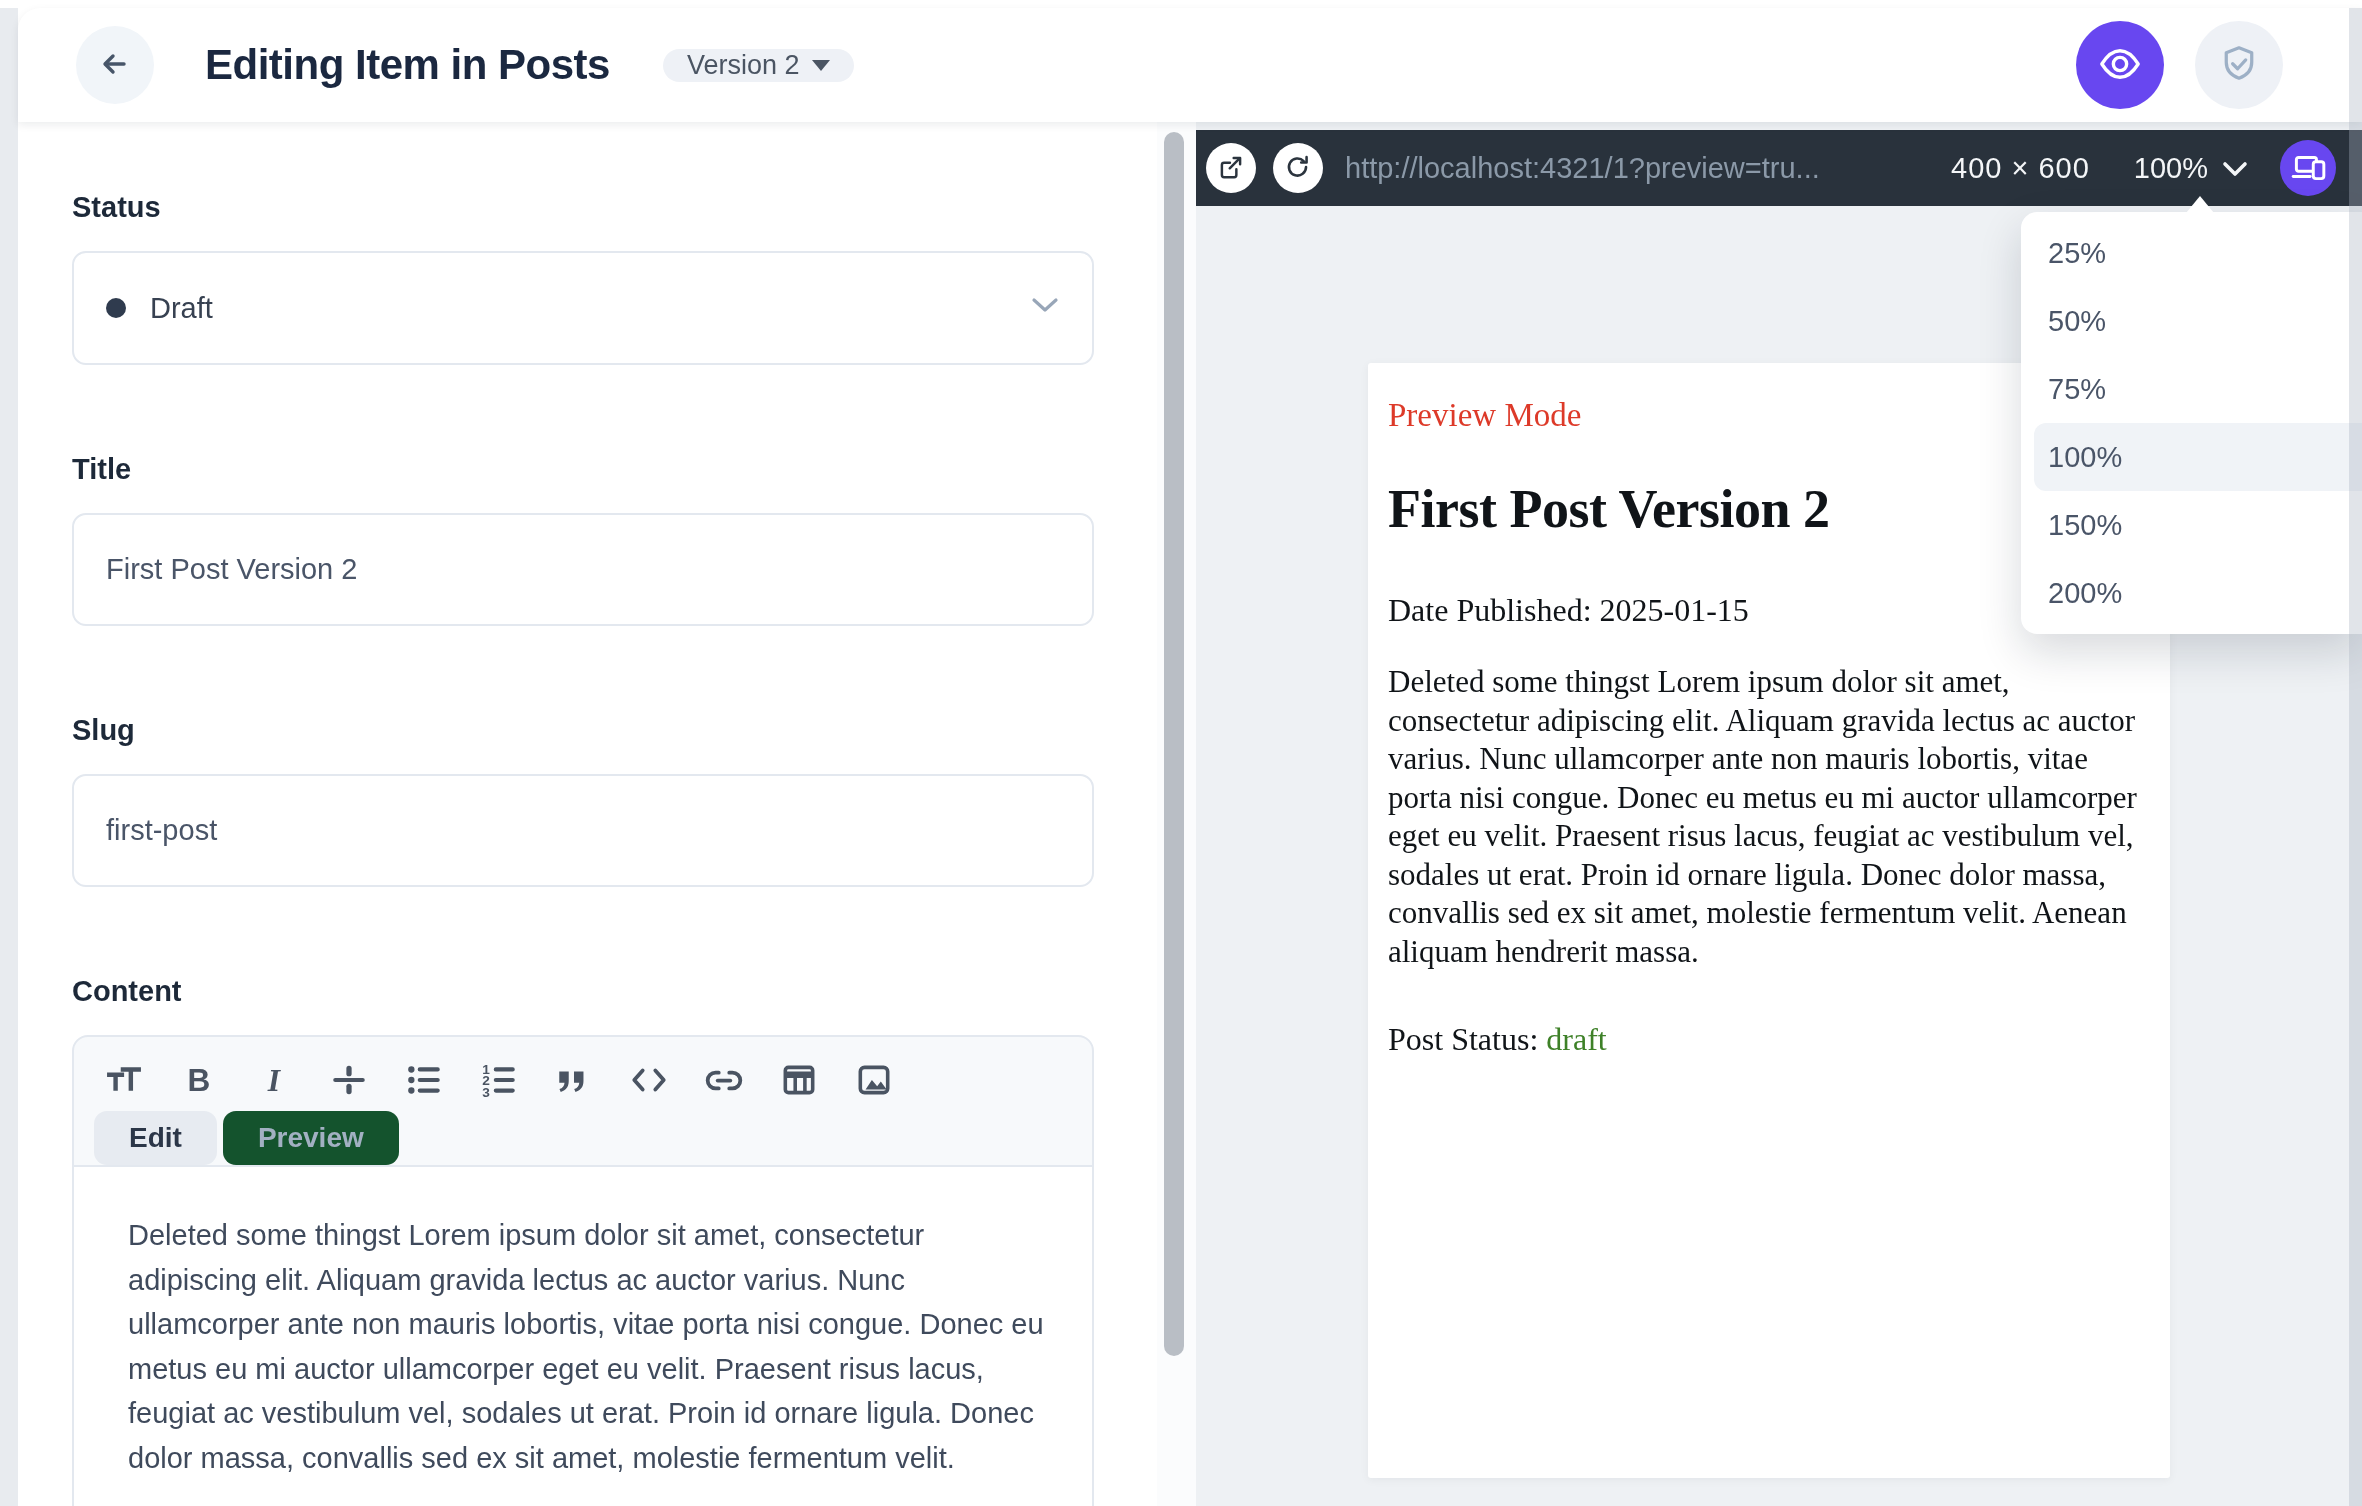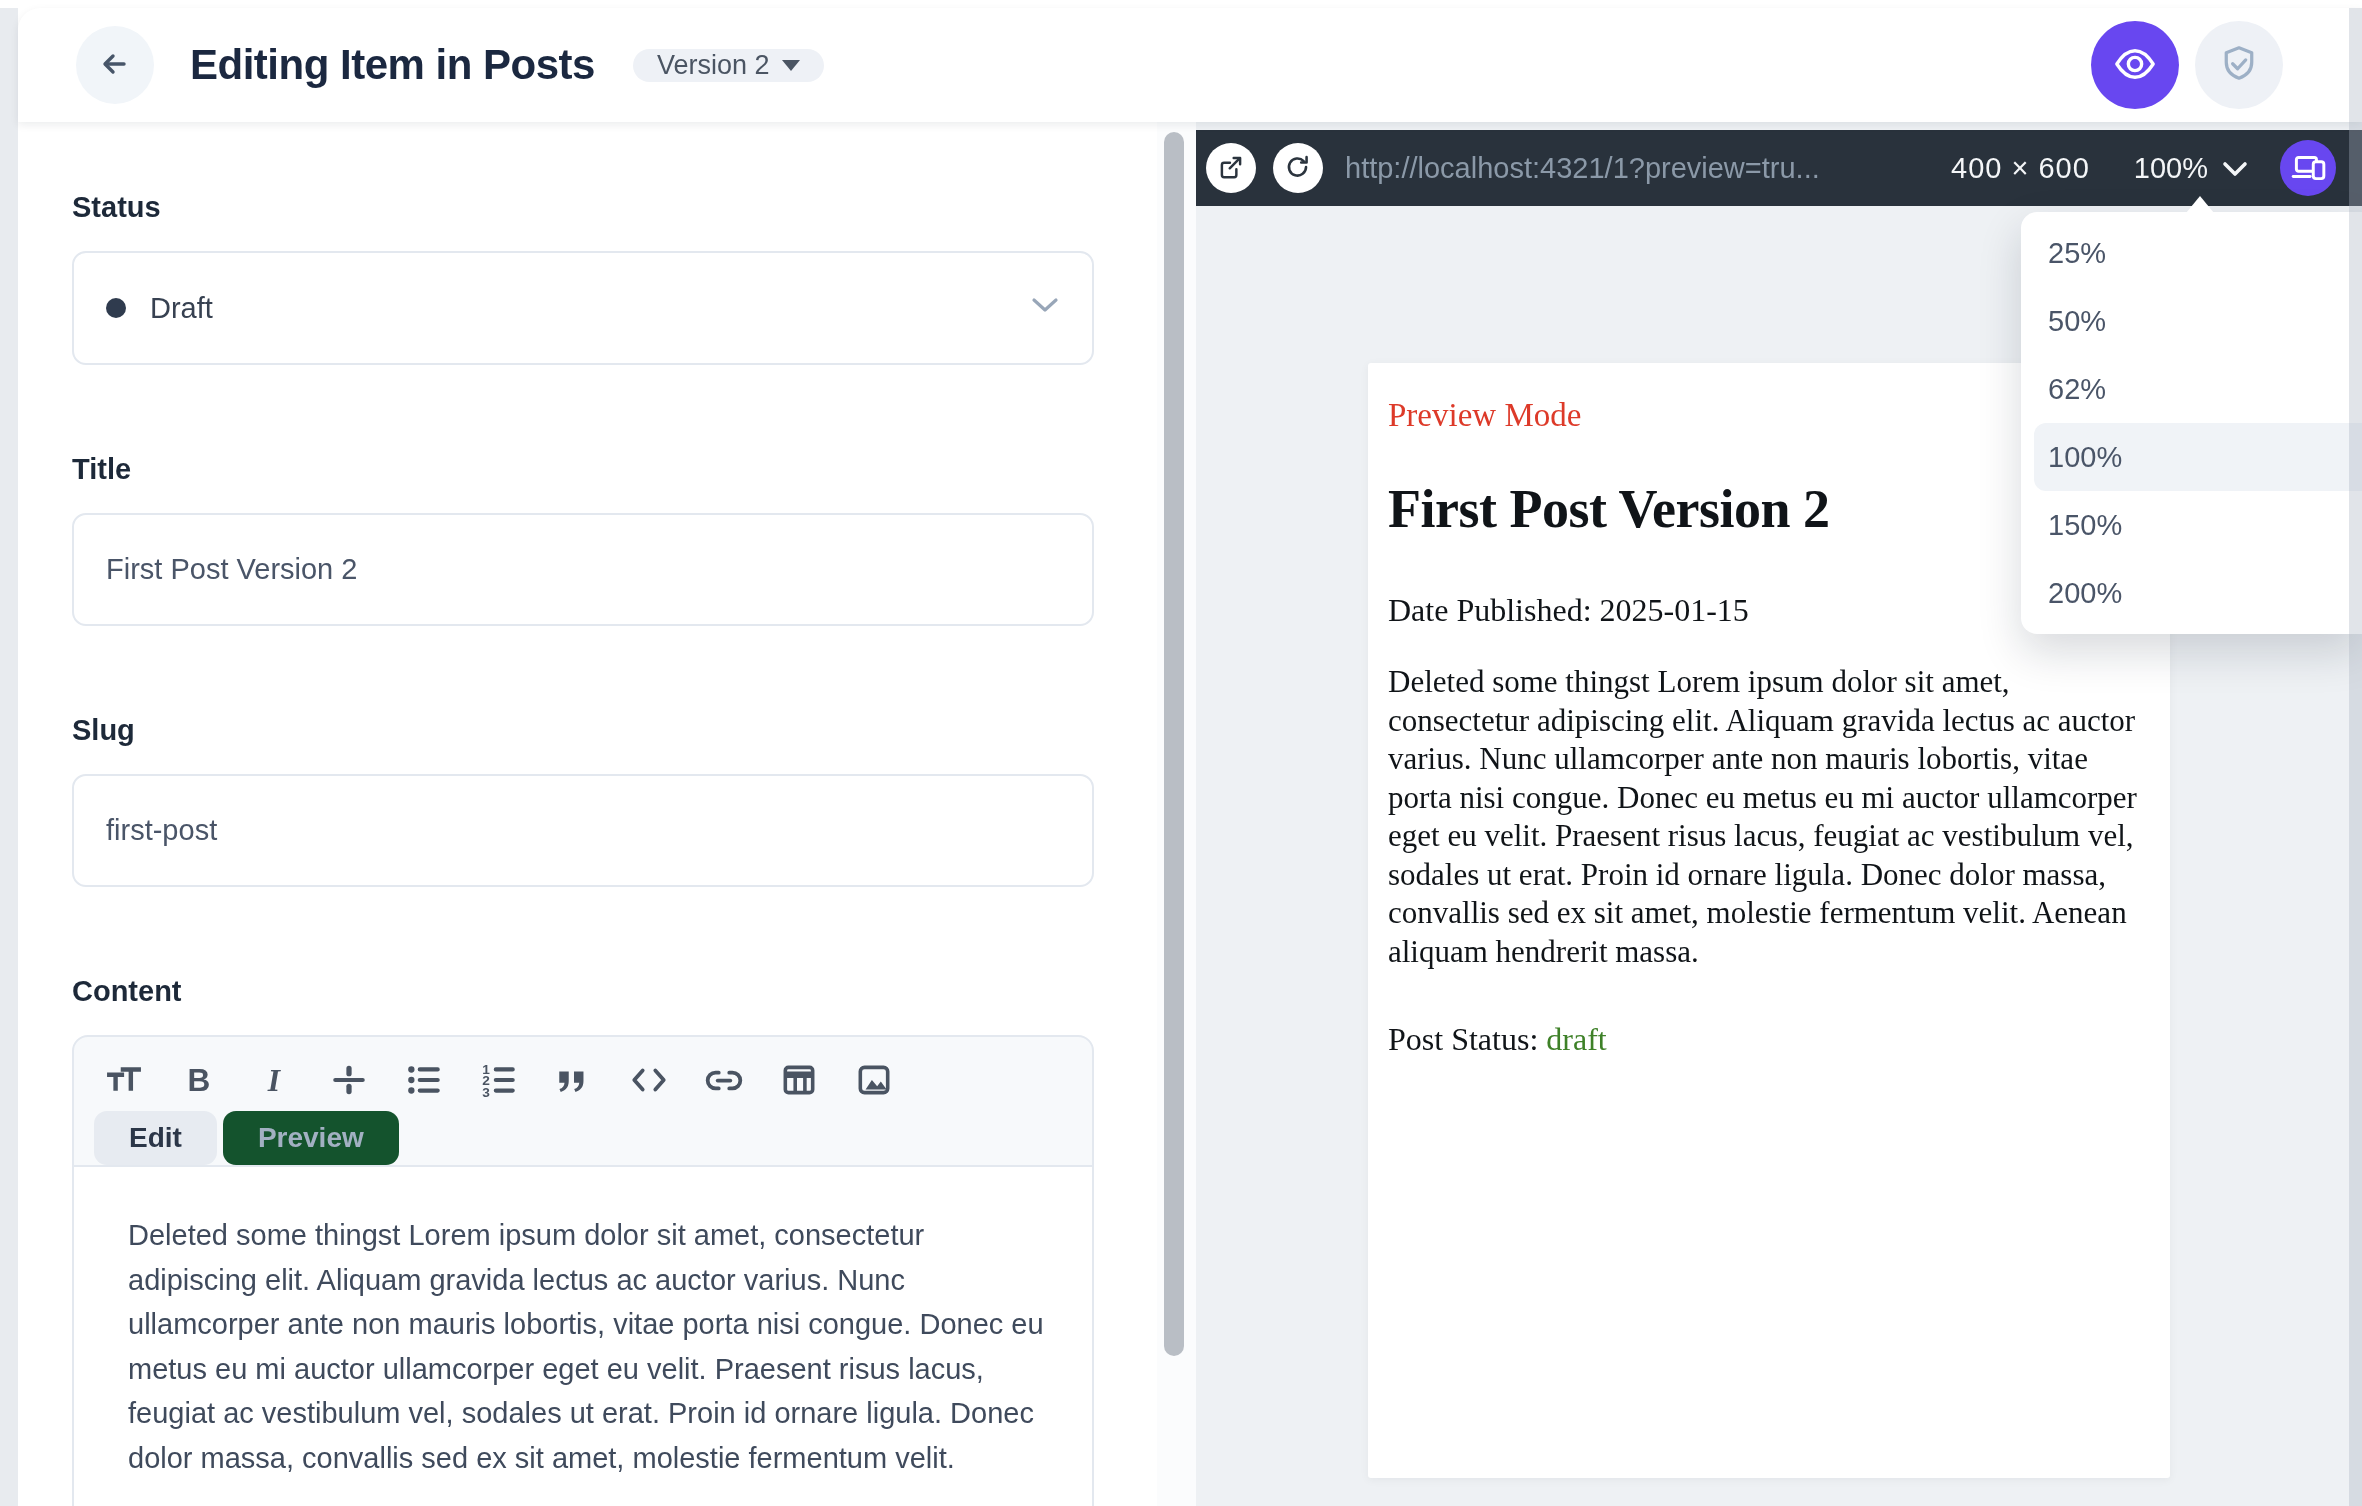--- a/index.html
+++ b/index.html
@@ -6,21 +6,21 @@
   html,body { width:2362px; height:1506px; overflow:hidden; background:#ffffff;
     font-family:"Liberation Sans","DejaVu Sans",sans-serif; }
 
   .left-strip { position:absolute; left:0; top:8px; width:18px; bottom:0; background:#e8ebef; }
   .right-strip { position:absolute; right:0; top:8px; width:13px; bottom:0;
     background:rgba(168,178,192,.35); z-index:70; }
 
   
   .header { position:absolute; left:18px; top:8px; right:0; height:114px; background:#fff;
     border-top-left-radius:22px; box-shadow:0 3px 9px rgba(15,23,42,.08);
-    display:flex; align-items:center; padding:0 4px 0 58px; z-index:30; }
+    display:flex; align-items:center; padding:0 4px 0 58px; z-index:30;gap:15px; }
   .circle-btn { border-radius:50%; display:flex; align-items:center; justify-content:center;
     flex:none; border:none; cursor:pointer; }
   .back-btn { width:78px; height:78px; background:#f1f5f9; }
   .page-title { font-size:42px; font-weight:bold; color:#1b2840; margin-left:36px; letter-spacing:-0.5px; }
   .version-badge { margin-left:38px; height:33px; background:#eef1f6; border-radius:24px;
     display:flex; align-items:center; padding:0 24px; gap:13px; cursor:pointer; }
   .version-badge span { font-size:27px; color:#4b5563; }
   .caret-down { width:0; height:0; border-left:9px solid transparent; border-right:9px solid transparent;
     border-top:11px solid #4b5563; }
   .header-spacer { flex:1; }
@@ -309,21 +309,21 @@
     </button>
   </div>
 
   <div class="menu-caret"></div>
   <div class="zoom-menu">
 
       <div class="zoom-item">25%</div>
 
       <div class="zoom-item">50%</div>
 
-      <div class="zoom-item">62%</div>
+      <div class="zoom-item">75%</div>
 
       <div class="zoom-item active">100%</div>
 
       <div class="zoom-item">150%</div>
 
       <div class="zoom-item">200%</div>
     </div>
 
   <div class="preview-card">
     <div class="pv-badge">Preview Mode</div>

